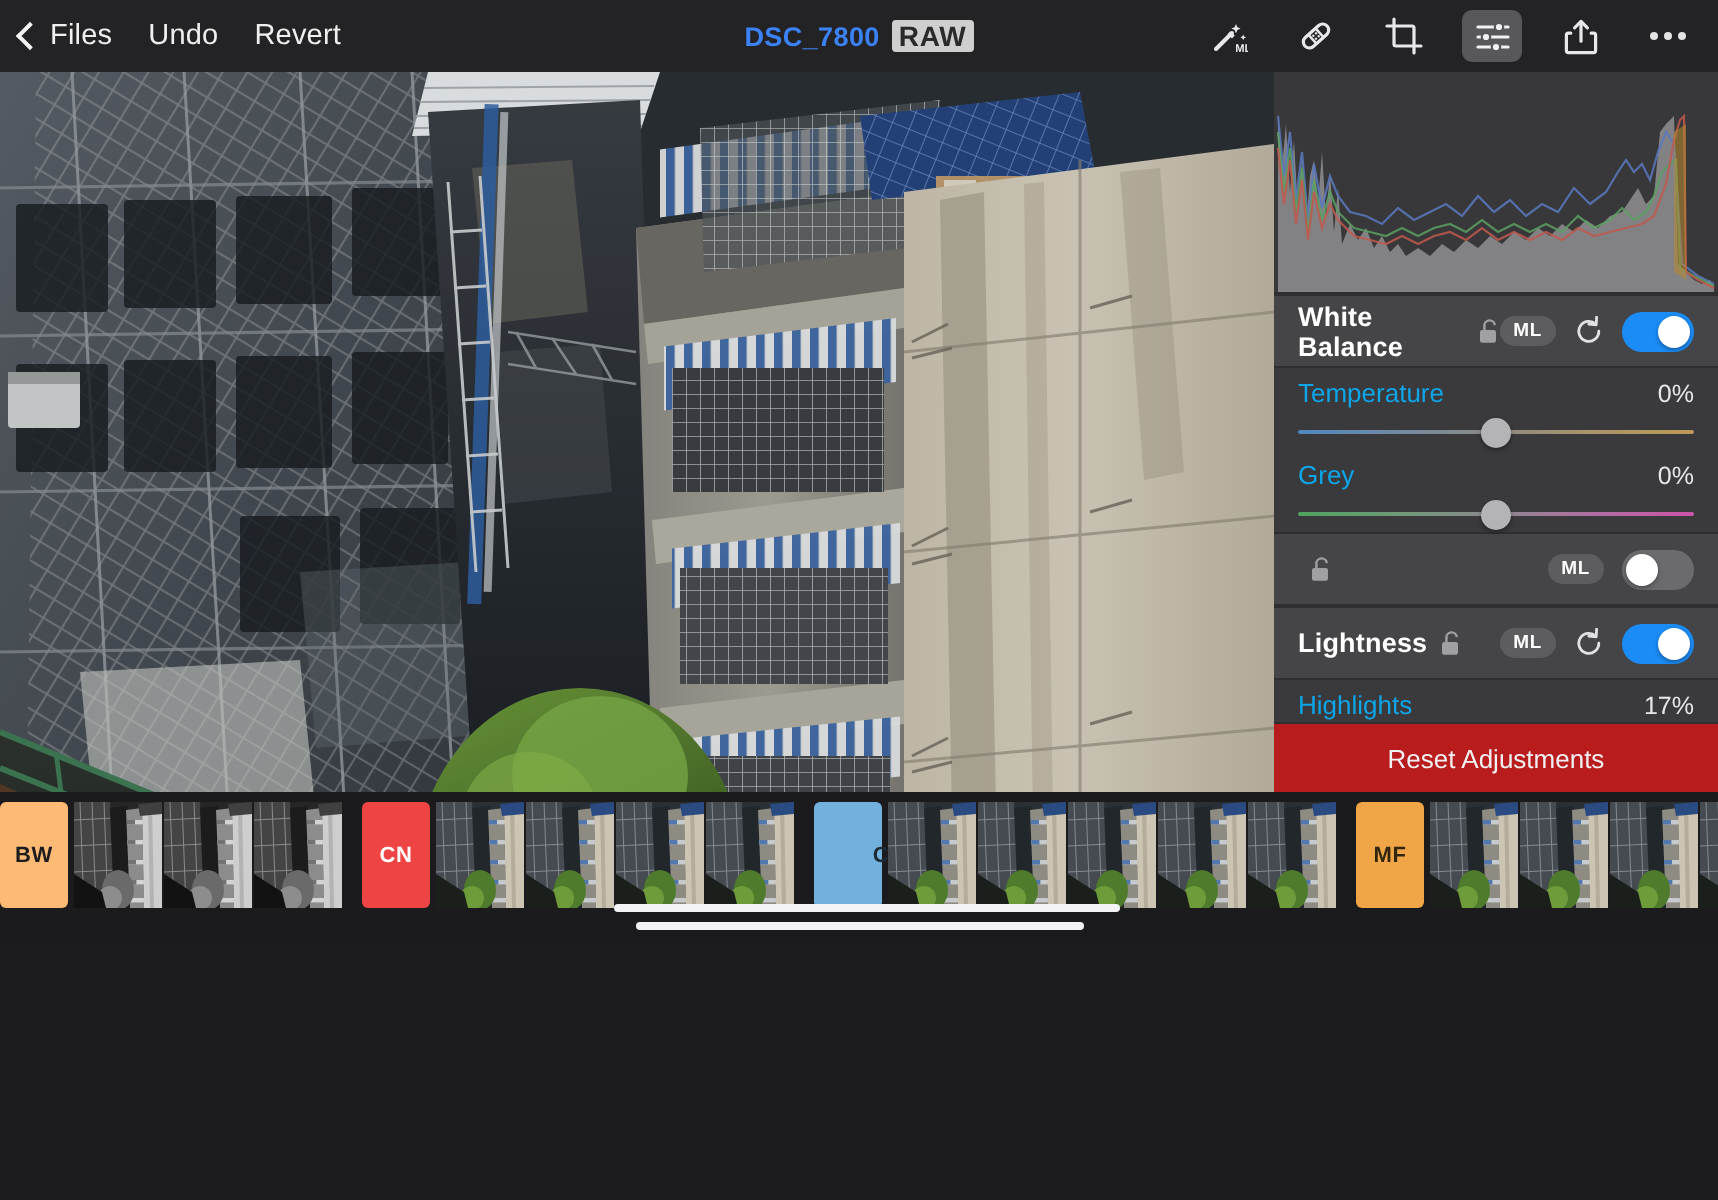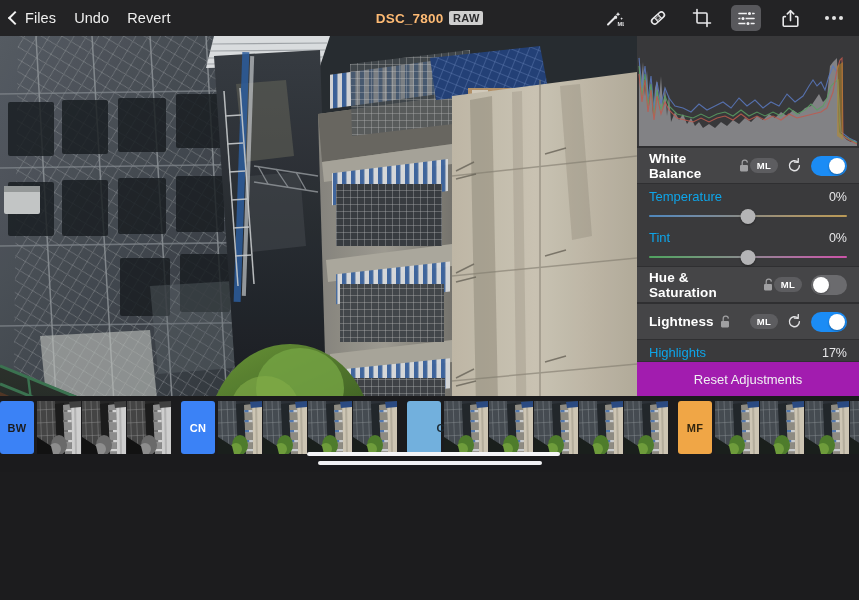--- a/index.html
+++ b/index.html
@@ -62,29 +62,29 @@
     position: absolute;
     left: 0; right: 0;
     text-align: center;
     display: flex;
     align-items: center;
     justify-content: center;
     gap: 6px;
     pointer-events: none;
   }
   .tb-title .name {
-    color: #fdba74;
+    color: #3b82f6;
     font-size: 13.5px;
     font-weight: bold;
     letter-spacing: 0.2px;
   }
   .raw-badge {
     background: #cfcfcf;
     color: #2a2a2c;
-    font-size: 11px;
+    font-size: 14px;
     font-weight: bold;
     letter-spacing: 0.4px;
     padding: 1.5px 3.5px 1px 3.5px;
     border-radius: 2px;
     line-height: 1;
   }
   .tb-right {
     margin-left: auto;
     display: flex;
     align-items: center;
@@ -273,21 +273,21 @@
     border-radius: 50%;
     background: #b4b4b6;
     box-shadow: 0 1px 2px rgba(0,0,0,.4);
     transform: translateX(-50%);
     cursor: pointer;
   }
 
   .reset-bar {
     flex: 0 0 34px;
     height: 34px;
-    background: #a21caf;
+    background: #b91c1c;
     border-top: 1px solid #2f2f31;
     display: flex;
     align-items: center;
     justify-content: center;
     cursor: pointer;
   }
   .reset-bar span { color: #f0f0f2; font-size: 13px; }
 
   
   .filmstrip {
@@ -740,33 +740,32 @@
             <span class="sr-value">0%</span>
           </div>
           <div class="track-wrap">
             <div class="track temp"></div>
             <div class="knob-s" style="left:50%"></div>
           </div>
         </div>
 
         <div class="slider-row">
           <div class="sr-top">
-            <span class="sr-label">Tint</span>
+            <span class="sr-label">Grey</span>
             <span class="sr-value">0%</span>
           </div>
           <div class="track-wrap">
             <div class="track tint"></div>
             <div class="knob-s" style="left:50%"></div>
           </div>
         </div>
 
         <div style="height:8px"></div>
 
         <div class="section-head">
-          <span class="sec-title">Hue &amp; Saturation</span>
           <span class="lock-ic">
             <svg width="11" height="13" viewBox="0 0 11 13">
               <rect x="1" y="6" width="8" height="6.4" rx="1.1" fill="#d9d9db"></rect>
               <path d="M3.2 6 V4 a2.6 2.6 0 0 1 5.2 -0.4" fill="none" stroke="#d9d9db" stroke-width="1.2"></path>
             </svg>
           </span>
           <span class="sec-right">
             <span class="ml-badge">ML</span>
             <span class="switch off">
                 <i class="knob"></i>
@@ -815,21 +814,21 @@
       </div>
 
       <div class="reset-bar">
         <span>Reset Adjustments</span>
       </div>
     </div>
   </div>
 
   <div class="filmstrip">
     <div class="strip-inner" id="strip">
-        <div class="group-tab" style="background: #3b82f6;">
+        <div class="group-tab" style="background: #fdba74;">
           <span style="color: rgb(28, 28, 30);">BW</span>
         </div>
         <div class="thumb">
           <svg viewBox="0 0 44 53" preserveAspectRatio="none" style="width:100%;height:100%;display:block;filter:grayscale(1) contrast(1.12)">
       <rect width="44" height="53" fill="#2b3036"></rect>
       <polygon points="0,0 18,0 21,53 0,53" fill="#454b51"></polygon>
       <g stroke="#9aa0a4" stroke-width="0.5" opacity="0.75">
         <line x1="3" y1="0" x2="5" y2="53"></line>
               <line x1="9" y1="0" x2="11" y2="53"></line>
               <line x1="15" y1="0" x2="17" y2="53"></line>
@@ -924,21 +923,21 @@
       </g>
       <polygon points="34,2 44,1 44,53 35,53" fill="#cdc5b3"></polygon>
       <polygon points="37,2 39,1 40,53 38,53" fill="#a49d8c" opacity="0.6"></polygon>
       <polygon points="32,1 44,0 44,6 33,7" fill="#2a4a82"></polygon>
       <ellipse cx="22" cy="44" rx="8" ry="10" fill="#4e7c2c"></ellipse>
       <ellipse cx="18" cy="48" rx="6" ry="6" fill="#6e9c3b"></ellipse>
       <polygon points="0,36 14,45 16,53 0,53" fill="#1a1f1c"></polygon>
     </svg>
         </div>
         <div class="group-gap"></div>
-        <div class="group-tab" style="background: #3b82f6;">
+        <div class="group-tab" style="background: #ef4444;">
           <span style="color: rgb(255, 255, 255);">CN</span>
         </div>
         <div class="thumb">
           <svg viewBox="0 0 44 53" preserveAspectRatio="none" style="width:100%;height:100%;display:block;filter:none">
       <rect width="44" height="53" fill="#2b3036"></rect>
       <polygon points="0,0 18,0 21,53 0,53" fill="#454b51"></polygon>
       <g stroke="#9aa0a4" stroke-width="0.5" opacity="0.75">
         <line x1="3" y1="0" x2="5" y2="53"></line>
               <line x1="9" y1="0" x2="11" y2="53"></line>
               <line x1="15" y1="0" x2="17" y2="53"></line>

